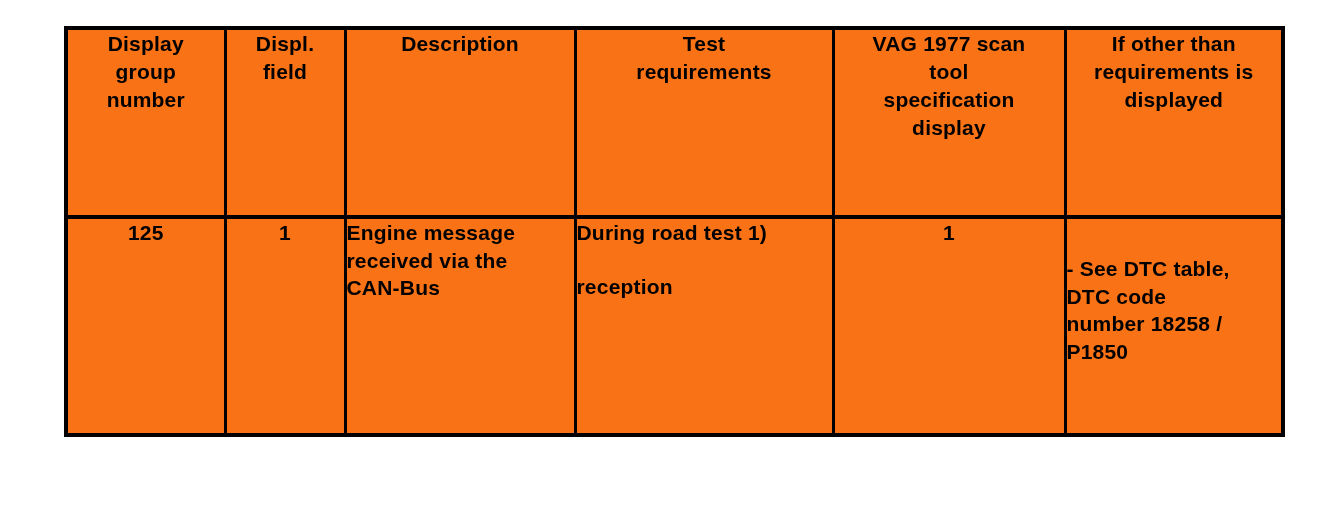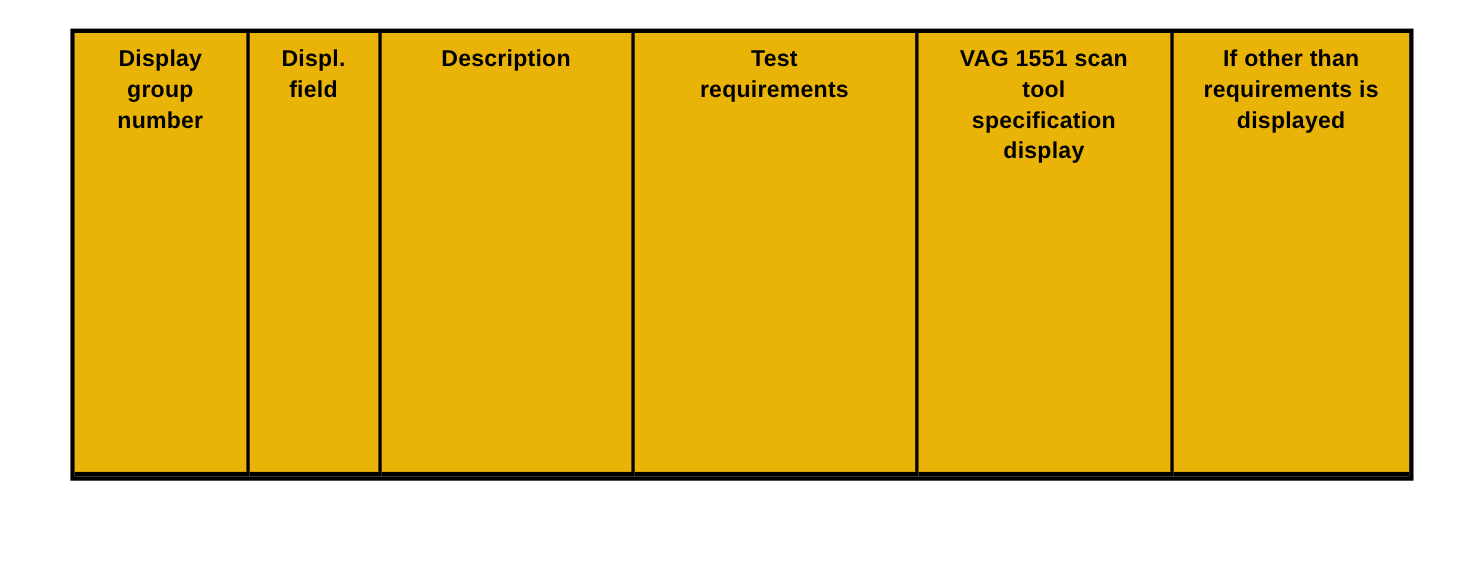--- a/index.html
+++ b/index.html
@@ -39,22 +39,22 @@
   table.grid {
     width: 100%;
     height: 100%;
     border-collapse: collapse;
     table-layout: fixed;
   }
 
   table.grid td {
     box-sizing: border-box;
     vertical-align: top;
-    padding: 10px;
-    background: #eab308;
+    padding: 0;
+    background: #f97316;
   }
 
   
   table.grid td.sep {
     border-right: 3px solid #000000;
   }
 
   
   tr.header-row > td {
     border-bottom: 4px solid #000000;
@@ -118,27 +118,43 @@
       <tbody>
           <tr class="header-row">
         <td class="hcell sep nowrap-block">Display
 group
 number</td>
         <td class="hcell sep nowrap-block">Displ.
 field</td>
         <td class="hcell sep nowrap-block">Description</td>
         <td class="hcell sep nowrap-block">Test
 requirements</td>
-        <td class="hcell sep nowrap-block">VAG 1551 scan
+        <td class="hcell sep nowrap-block">VAG 1977 scan
 tool
 specification
 display</td>
         <td class="hcell nowrap-block">If other than
 requirements is
 displayed</td>
       </tr>
 
+      <tr class="body-row">
+        <td class="bcell center sep">125</td>
+        <td class="bcell center sep">1</td>
+        <td class="bcell left sep nowrap-block">Engine message
+received via the
+CAN-Bus</td>
+        <td class="bcell left sep">
+          <div>During road test 1)</div>
+          <div class="sub-line">reception</div>
+        </td>
+        <td class="bcell center sep">1</td>
+        <td class="bcell left lowered nowrap-block">- See DTC table,
+DTC code
+number 18258 /
+P1850</td>
+      </tr>
 
     </tbody>
       </table>
   </div>
 
 </div>
 
 </body></html>

